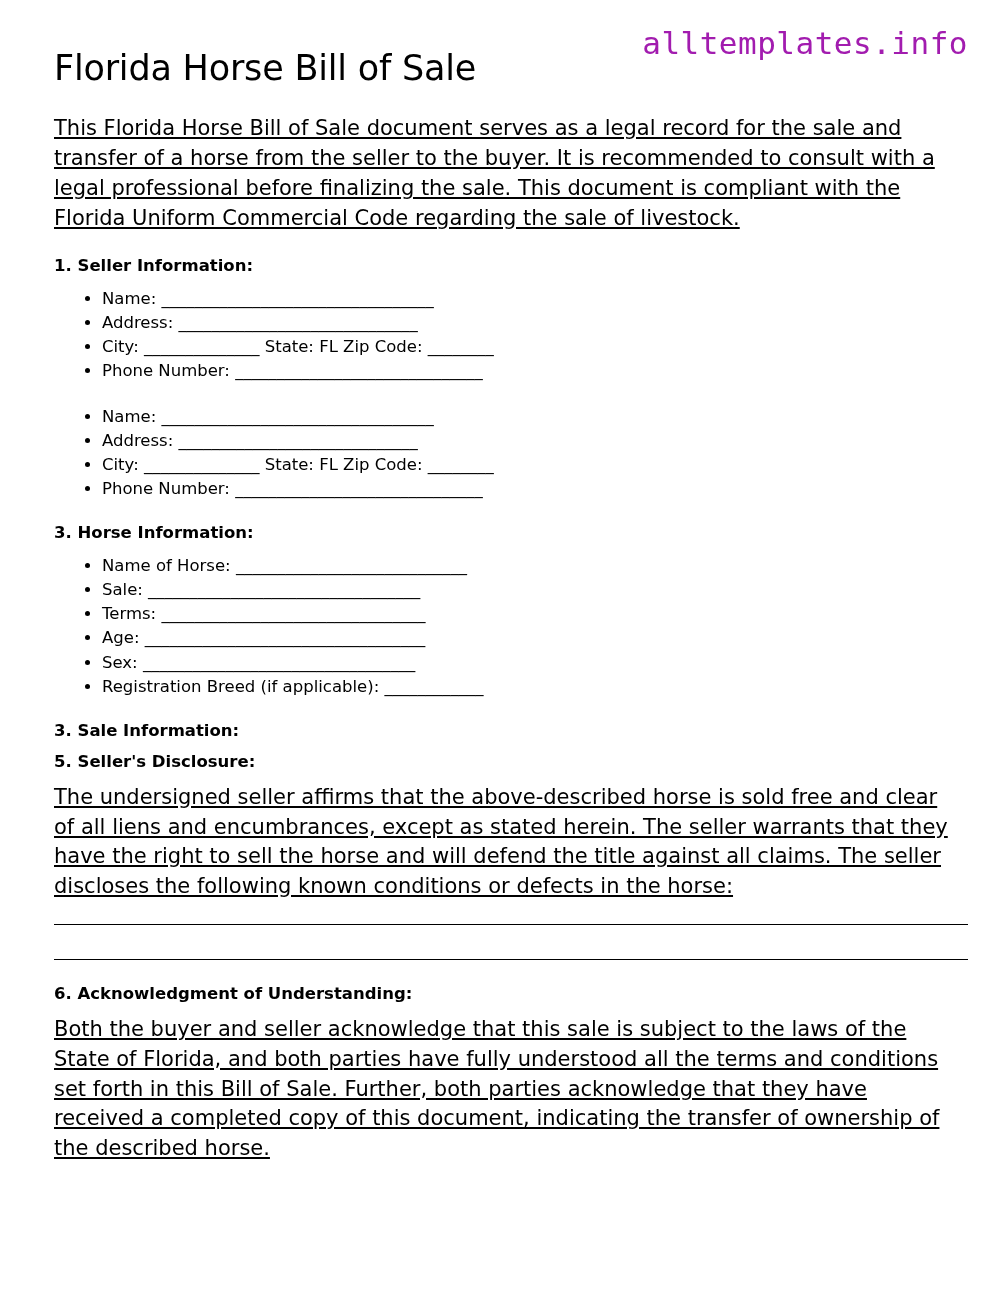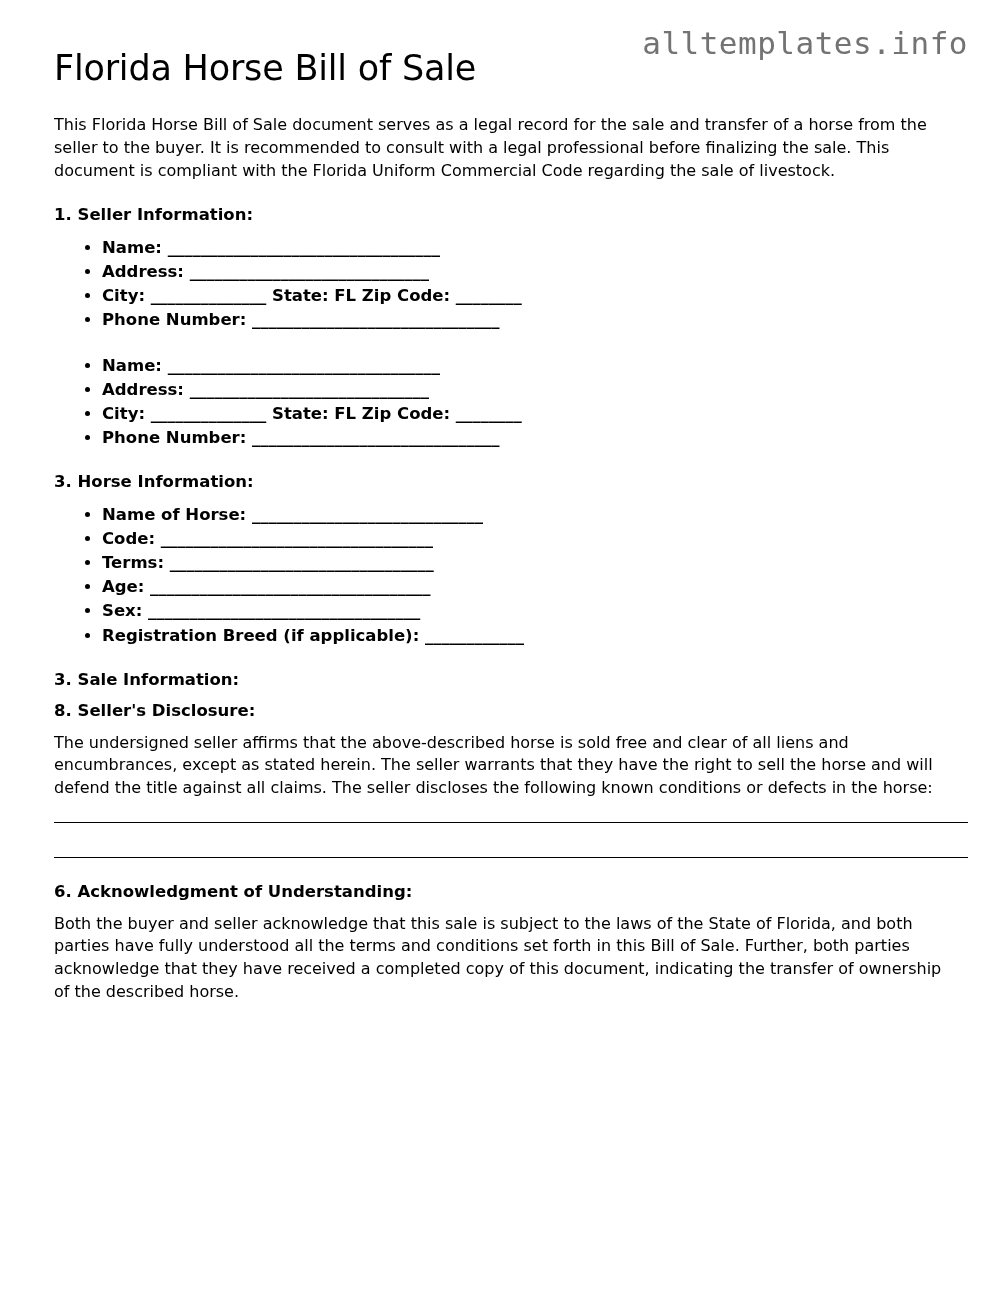--- a/index.html
+++ b/index.html
@@ -18,48 +18,48 @@
     position: relative;
     width: 998px;
     min-height: 1292px;
     box-sizing: border-box;
     padding: 26px 30px 30px 54px;
   }
   .watermark {
     text-align: right;
     font-family: "DejaVu Sans Mono", monospace;
     font-size: 31px;
-    color: #737373;
+    color: #a21caf;
     letter-spacing: 0.5px;
     margin: 0 0 2px 0;
     line-height: 1.1;
   }
   h1.doc-title {
     font-size: 35px;
     font-weight: normal;
     margin: -14px 0 26px 0;
     letter-spacing: -0.2px;
     line-height: 1.15;
   }
   p.intro, p.body-text {
-    font-size: 16px;
+    font-size: 21px;
     line-height: 1.42;
     margin: 0 0 22px 0;
     max-width: 900px;
+    text-decoration: underline;
   }
   h2.section-heading {
     font-size: 16.5px;
     font-weight: bold;
     margin: 0 0 12px 0;
   }
   ul.field-list {
     list-style: disc;
     margin: 0 0 22px 0;
     padding-left: 48px;
-    font-weight: bold;
   }
   ul.field-list li {
     font-size: 16.5px;
     line-height: 1.46;
     margin: 0;
   }
   .rule {
     border: 0;
     border-top: 1.5px solid #000;
     margin: 0;
@@ -91,30 +91,30 @@
   <ul class="field-list">
     <li>Name: _________________________________</li>
     <li>Address: _____________________________</li>
     <li>City: ______________ State: FL Zip Code: ________</li>
     <li>Phone Number: ______________________________</li>
   </ul>
 
   <h2 class="section-heading">3. Horse Information:</h2>
   <ul class="field-list">
     <li>Name of Horse: ____________________________</li>
-    <li>Code: _________________________________</li>
+    <li>Sale: _________________________________</li>
     <li>Terms: ________________________________</li>
     <li>Age: __________________________________</li>
     <li>Sex: _________________________________</li>
     <li>Registration Breed (if applicable): ____________</li>
   </ul>
 
   <h2 class="section-heading">3. Sale Information:</h2>
 
-  <h2 class="section-heading">8. Seller's Disclosure:</h2>
+  <h2 class="section-heading">5. Seller's Disclosure:</h2>
   <p class="body-text">The undersigned seller affirms that the above-described horse is sold free and clear of all liens and encumbrances, except as stated herein. The seller warrants that they have the right to sell the horse and will defend the title against all claims. The seller discloses the following known conditions or defects in the horse:</p>
 
   <div class="rule-wrap">
     <hr class="rule">
     <div class="rule-gap"></div>
     <hr class="rule">
   </div>
 
   <div class="spacer-24"></div>
 

